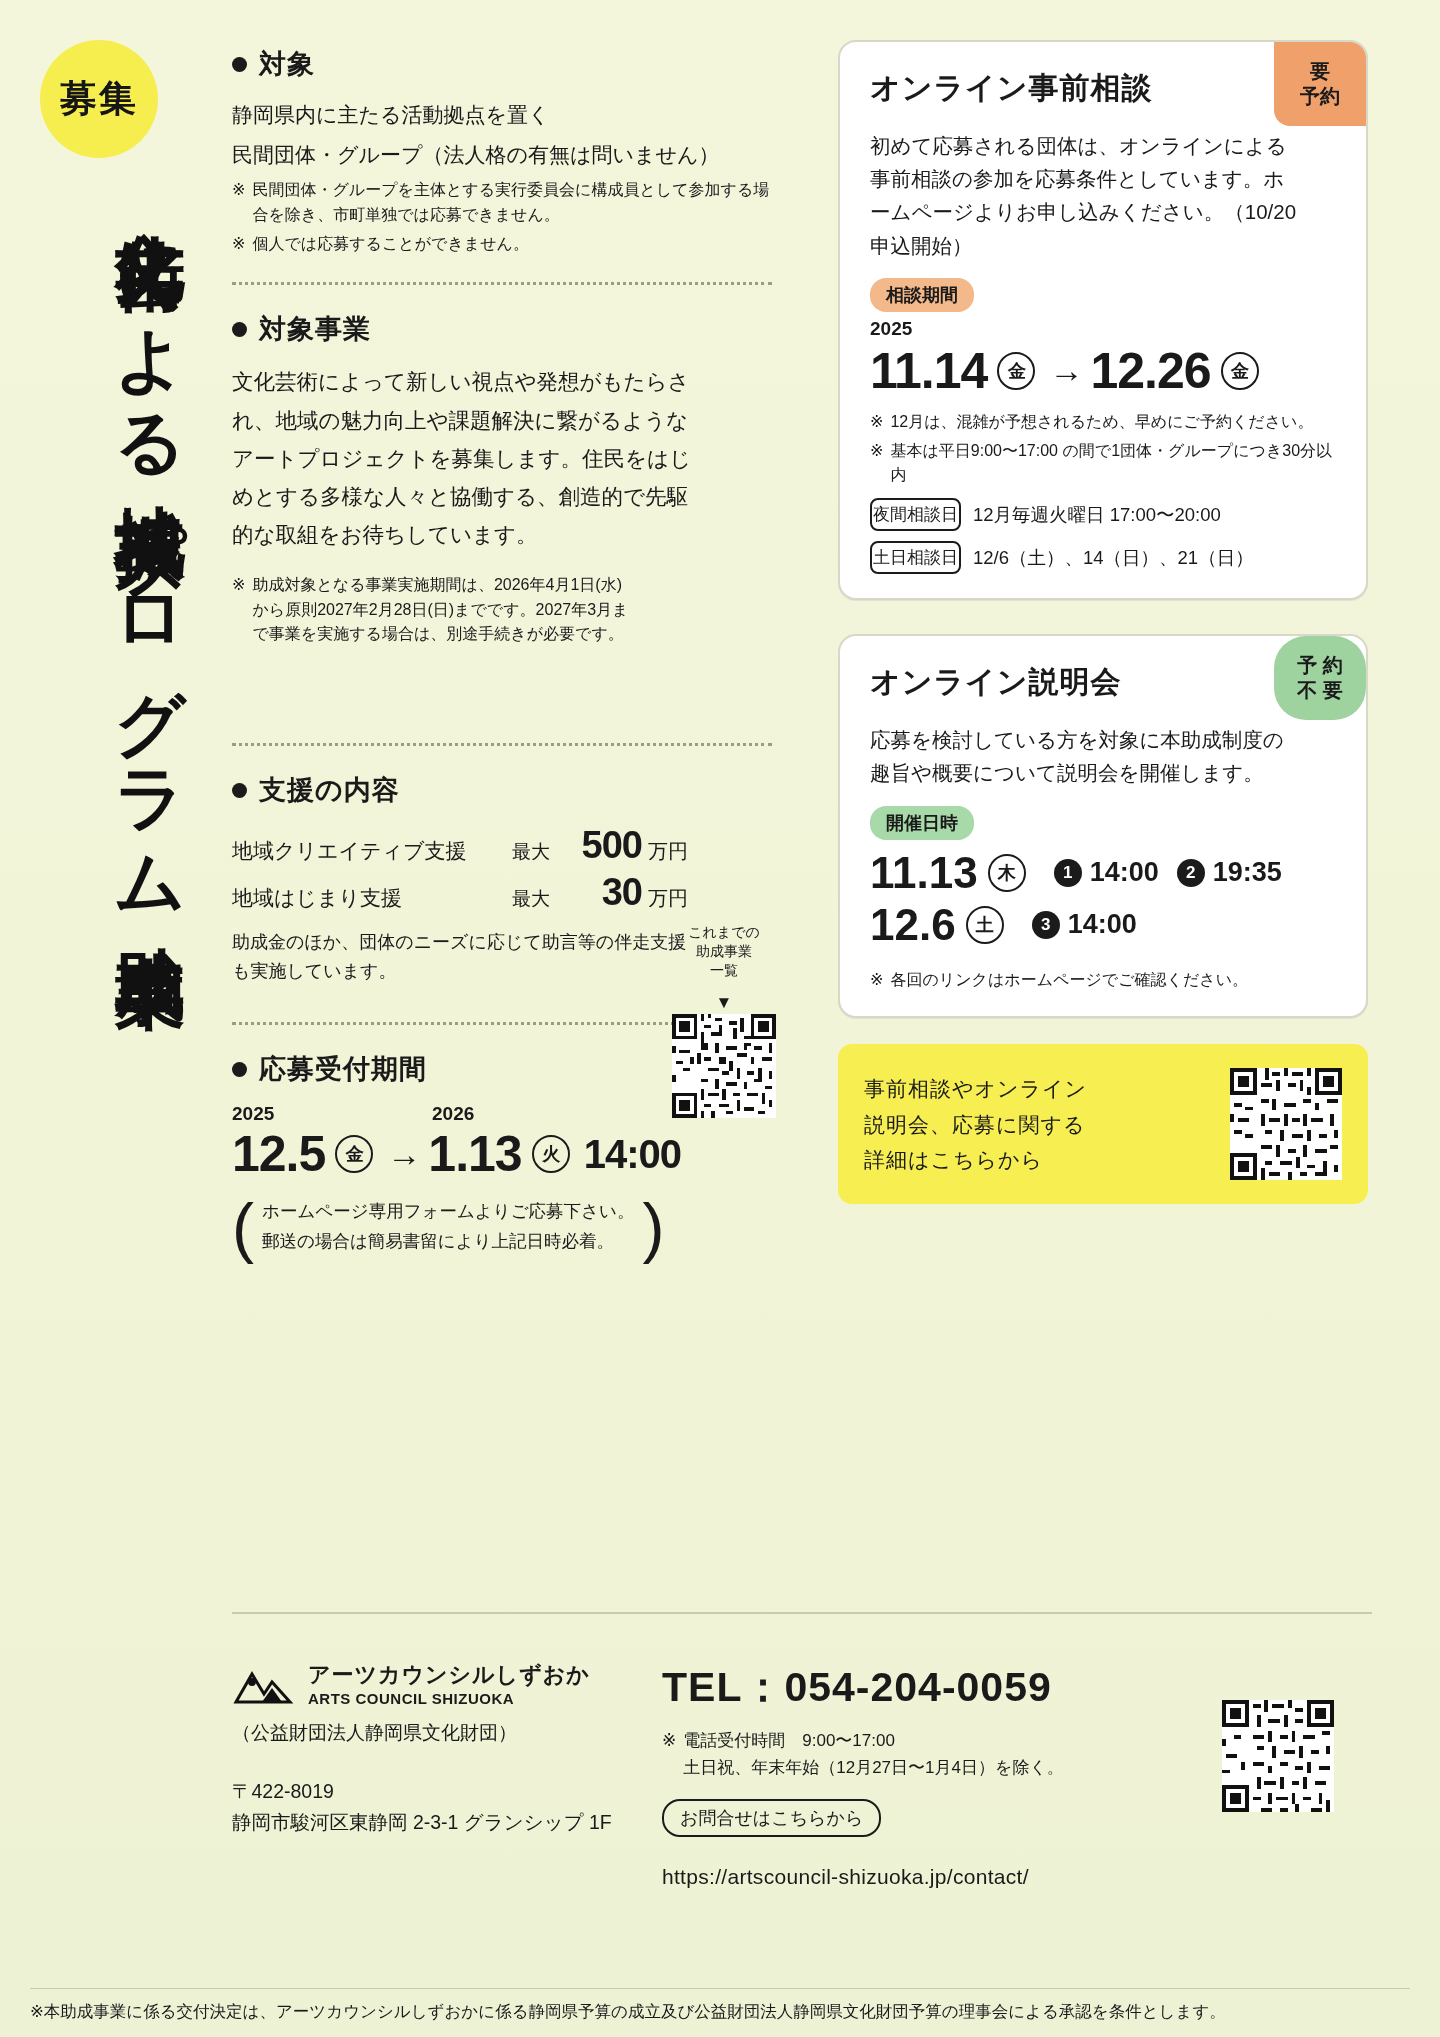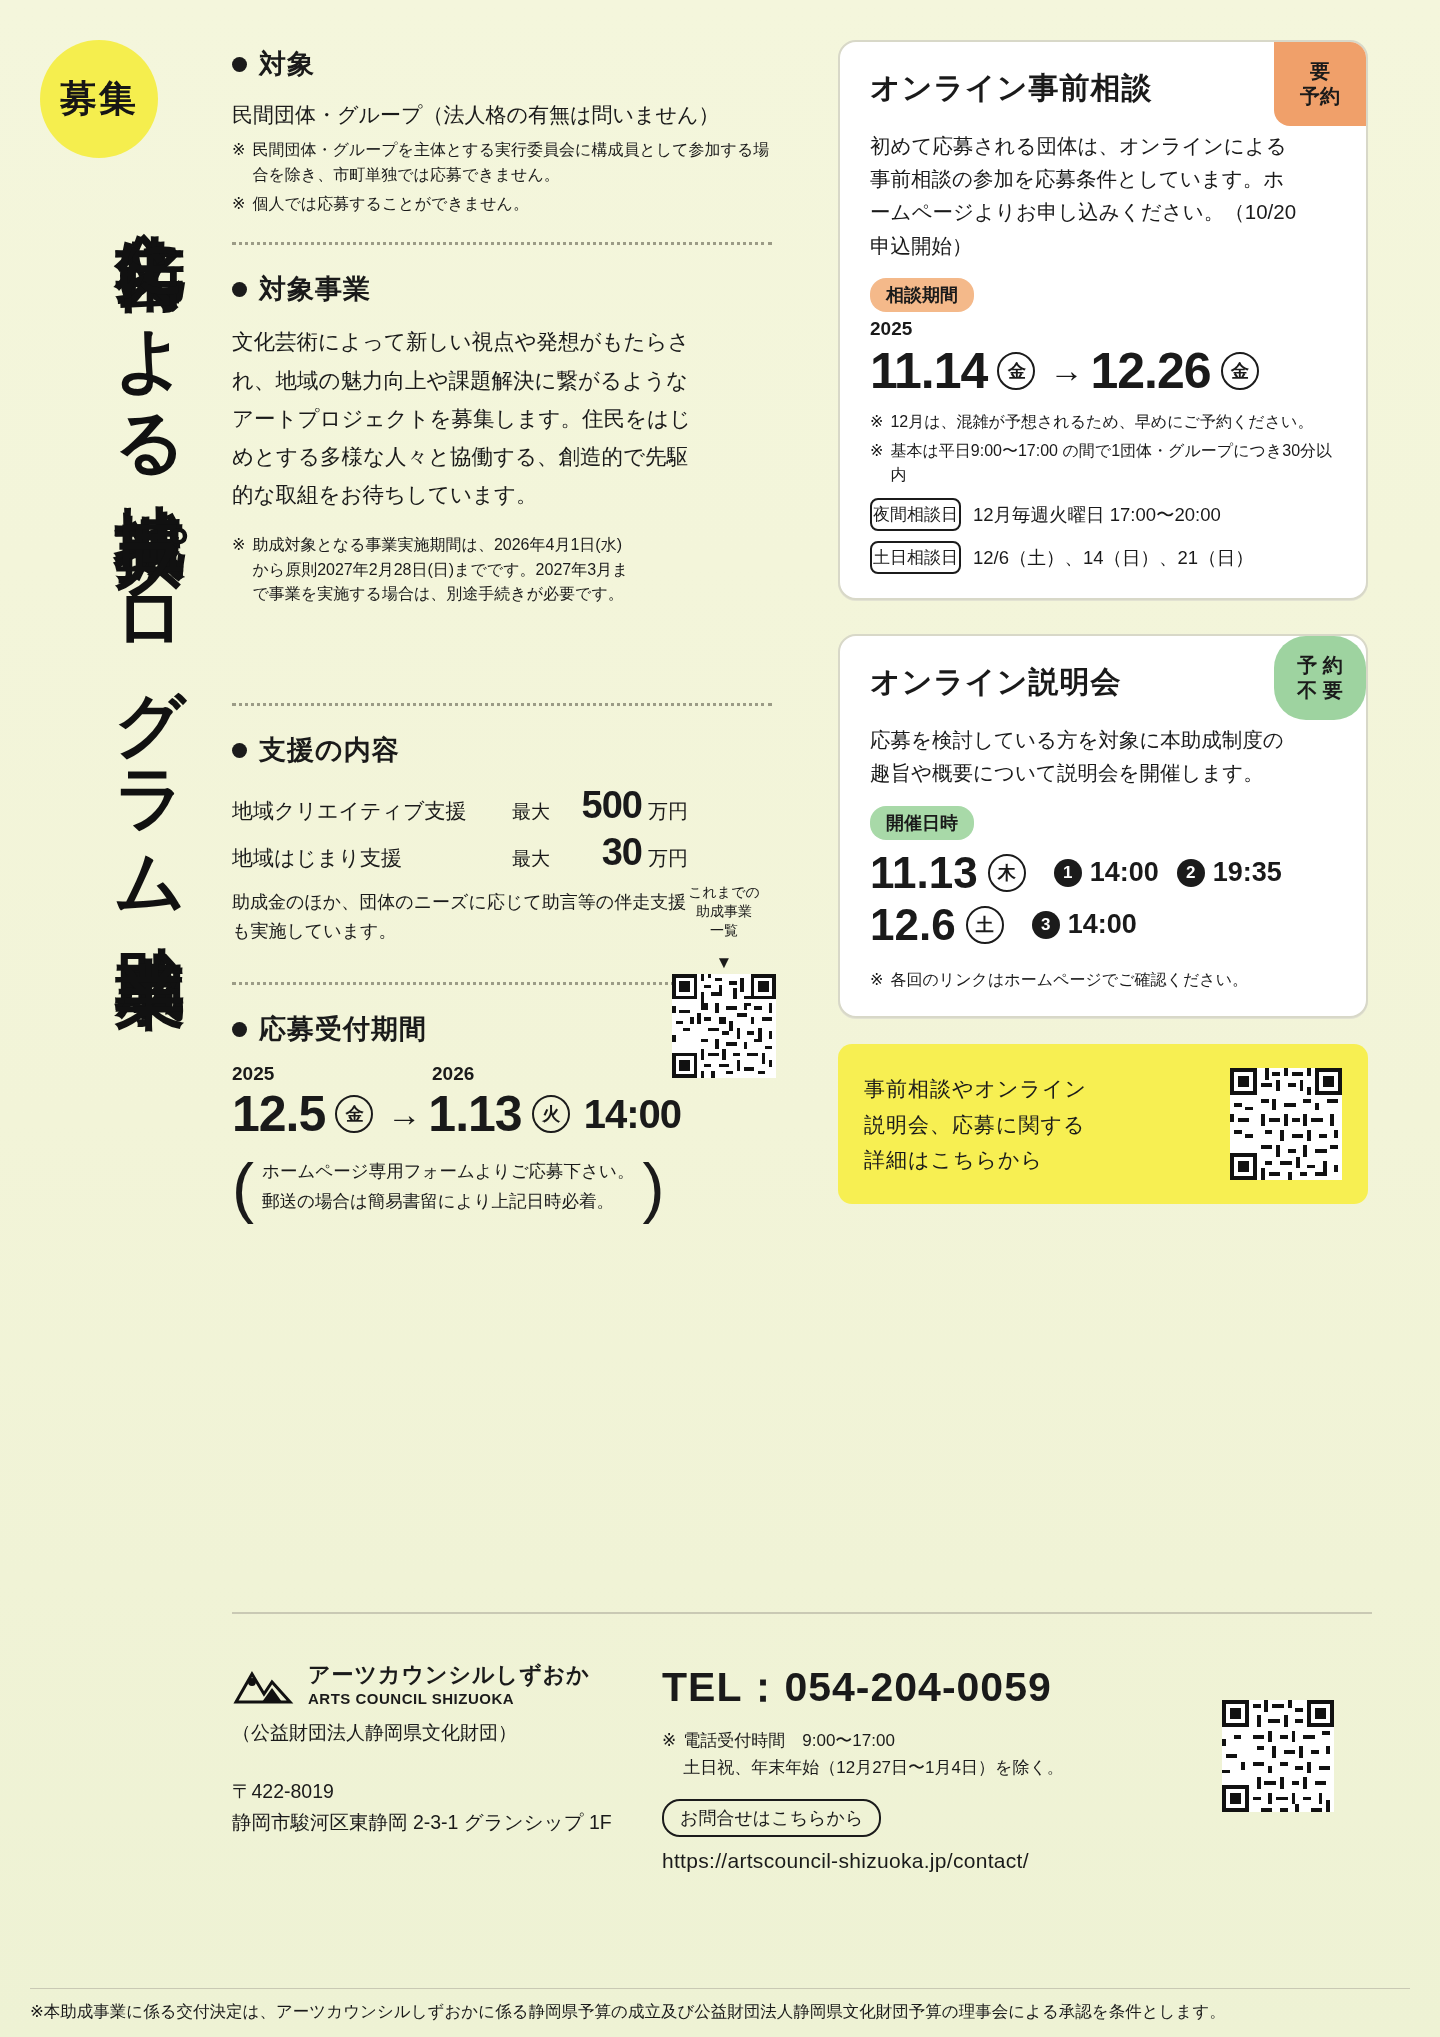--- a/index.html
+++ b/index.html
@@ -88,21 +88,21 @@
   .footer{position:absolute;left:232px;top:1660px;width:1160px;}
   .logo-wrap{display:flex;align-items:flex-start;}
   .mark{width:62px;height:50px;margin-right:14px;flex:none;}
   .org-jp{font-size:22px;font-weight:bold;letter-spacing:1px;}
   .org-en{font-size:15px;font-weight:bold;letter-spacing:0.5px;}
   .org-sub{font-size:19px;margin-top:10px;}
   .addr{font-size:19.5px;line-height:1.6;margin-top:30px;}
   .tel{font-size:41px;font-weight:bold;letter-spacing:1px;}
   .telnote{font-size:17px;line-height:1.6;margin-top:12px;display:flex;}
   .contactbtn{display:inline-block;border:2px solid #1b1b1b;border-radius:18px;padding:5px 16px;font-size:18px;margin-top:18px;}
-  .url{font-size:21px;margin-top:12px;letter-spacing:0.3px;}
+  .url{font-size:21px;margin-top:28px;letter-spacing:0.3px;}
   .bottomnote{position:absolute;left:30px;bottom:14px;width:1380px;font-size:16.5px;border-top:1px solid #c9c9b4;padding-top:12px;}
 
   .qr{background:#fff;}
 </style>
 </head>
 <body>
 
 <div class="page">
 
   <div class="left-col">
@@ -112,20 +112,21 @@
     <div class="vtitle">文化芸術による地域振興プログラム助成事業</div>
   </div>
 
   <div class="mid">
 
     <div class="sec">
       <div class="sec-h">
         <i class="bullet"></i>
         <span>対象</span>
       </div>
+      <p class="body-t">静岡県内に主たる活動拠点を置く</p>
       <p class="body-t">民間団体・グループ（法人格の有無は問いません）</p>
       <div class="note">
         <span class="m">※</span>
         <span>民間団体・グループを主体とする実行委員会に構成員として参加する場合を除き、市町単独では応募できません。</span>
       </div>
       <div class="note">
         <span class="m">※</span>
         <span>個人では応募することができません。</span>
       </div>
     </div>

